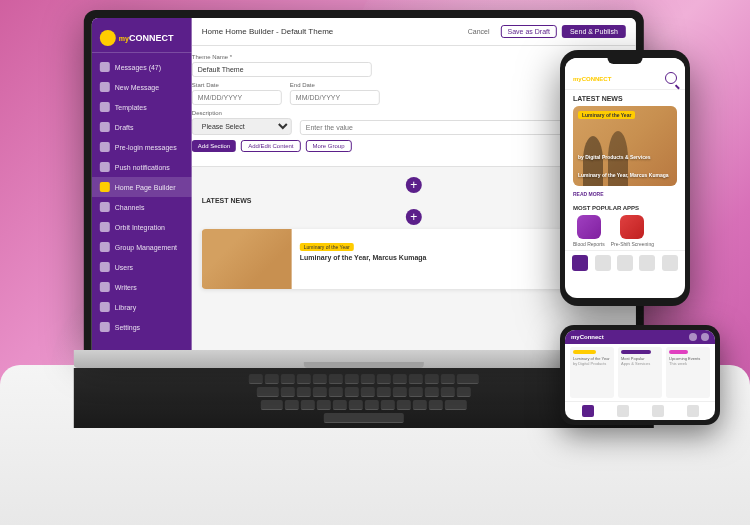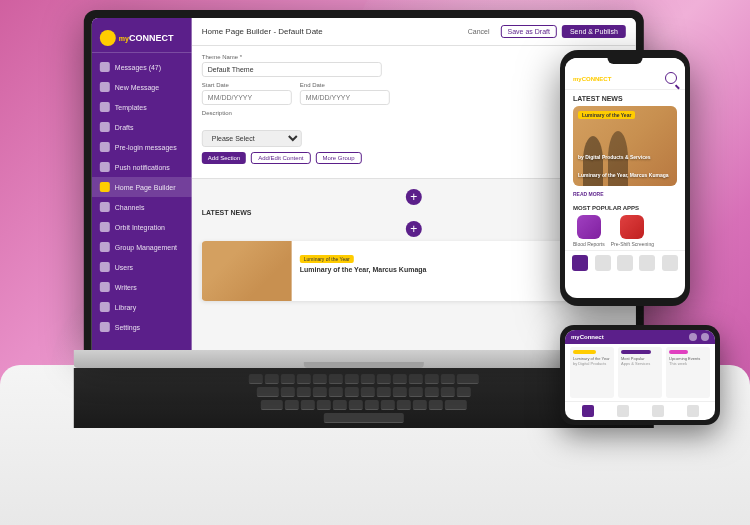--- a/index.html
+++ b/index.html
@@ -216,21 +216,21 @@
       color: white;
       background: #5b1f8a;
       border: none;
       border-radius: 3px;
       cursor: pointer;
       padding: 2px 8px;
     }
 
     
     .form-area {
-      padding: 8px 10px;
+      padding: 8px 0;
       background: white;
       border-bottom: 1px solid #e0e0e0;
     }
     .form-row {
       display: flex;
       gap: 8px;
       margin-bottom: 5px;
       align-items: flex-end;
     }
     .form-group {
@@ -248,21 +248,20 @@
       padding: 3px 5px;
       font-size: 7px;
       color: #333;
       width: 100%;
     }
     .form-input-wide {
       width: 180px;
     }
     .form-input-select {
       width: 100px;
-      margin-top: 12px;
     }
     .theme-badge {
       background: #5b1f8a;
       color: white;
       font-size: 6px;
       padding: 2px 6px;
       border-radius: 3px;
       margin-left: auto;
     }
 
@@ -651,21 +650,21 @@
         </div>
         <div class="sidebar-item">
           <div class="si-icon"></div>
           <span>Settings</span>
         </div>
       </div>
 
       <div class="app-main">
 
         <div class="app-topbar">
-          <span class="topbar-breadcrumb">Home Page Builder - Default Date</span>
+          <span class="topbar-breadcrumb">Home Home Builder - Default Theme</span>
           <div class="topbar-actions">
             <button class="btn-cancel">Cancel</button>
             <button class="btn-draft">Save as Draft</button>
             <button class="btn-publish">Send &amp; Publish</button>
           </div>
         </div>
 
         <div class="form-area">
           <div class="form-row">
             <div class="form-group" style="flex:1;">
@@ -683,20 +682,23 @@
               <label class="form-label">End Date</label>
               <input class="form-input" type="text" placeholder="MM/DD/YYYY" style="width: 90px;">
             </div>
           </div>
           <div class="form-row">
             <div class="form-group">
               <label class="form-label">Description</label>
               <select class="form-input form-input-select">
                 <option>Please Select</option>
               </select>
+            </div>
+            <div class="form-group" style="flex:1;">
+              <input class="form-input" type="text" placeholder="Enter the value" style="">
             </div>
           </div>
           <div class="section-actions">
             <button class="btn-sm-purple">Add Section</button>
             <button class="btn-sm-outline">Add/Edit Content</button>
             <button class="btn-sm-outline">More Group</button>
           </div>
         </div>
 
         <div class="content-section">

